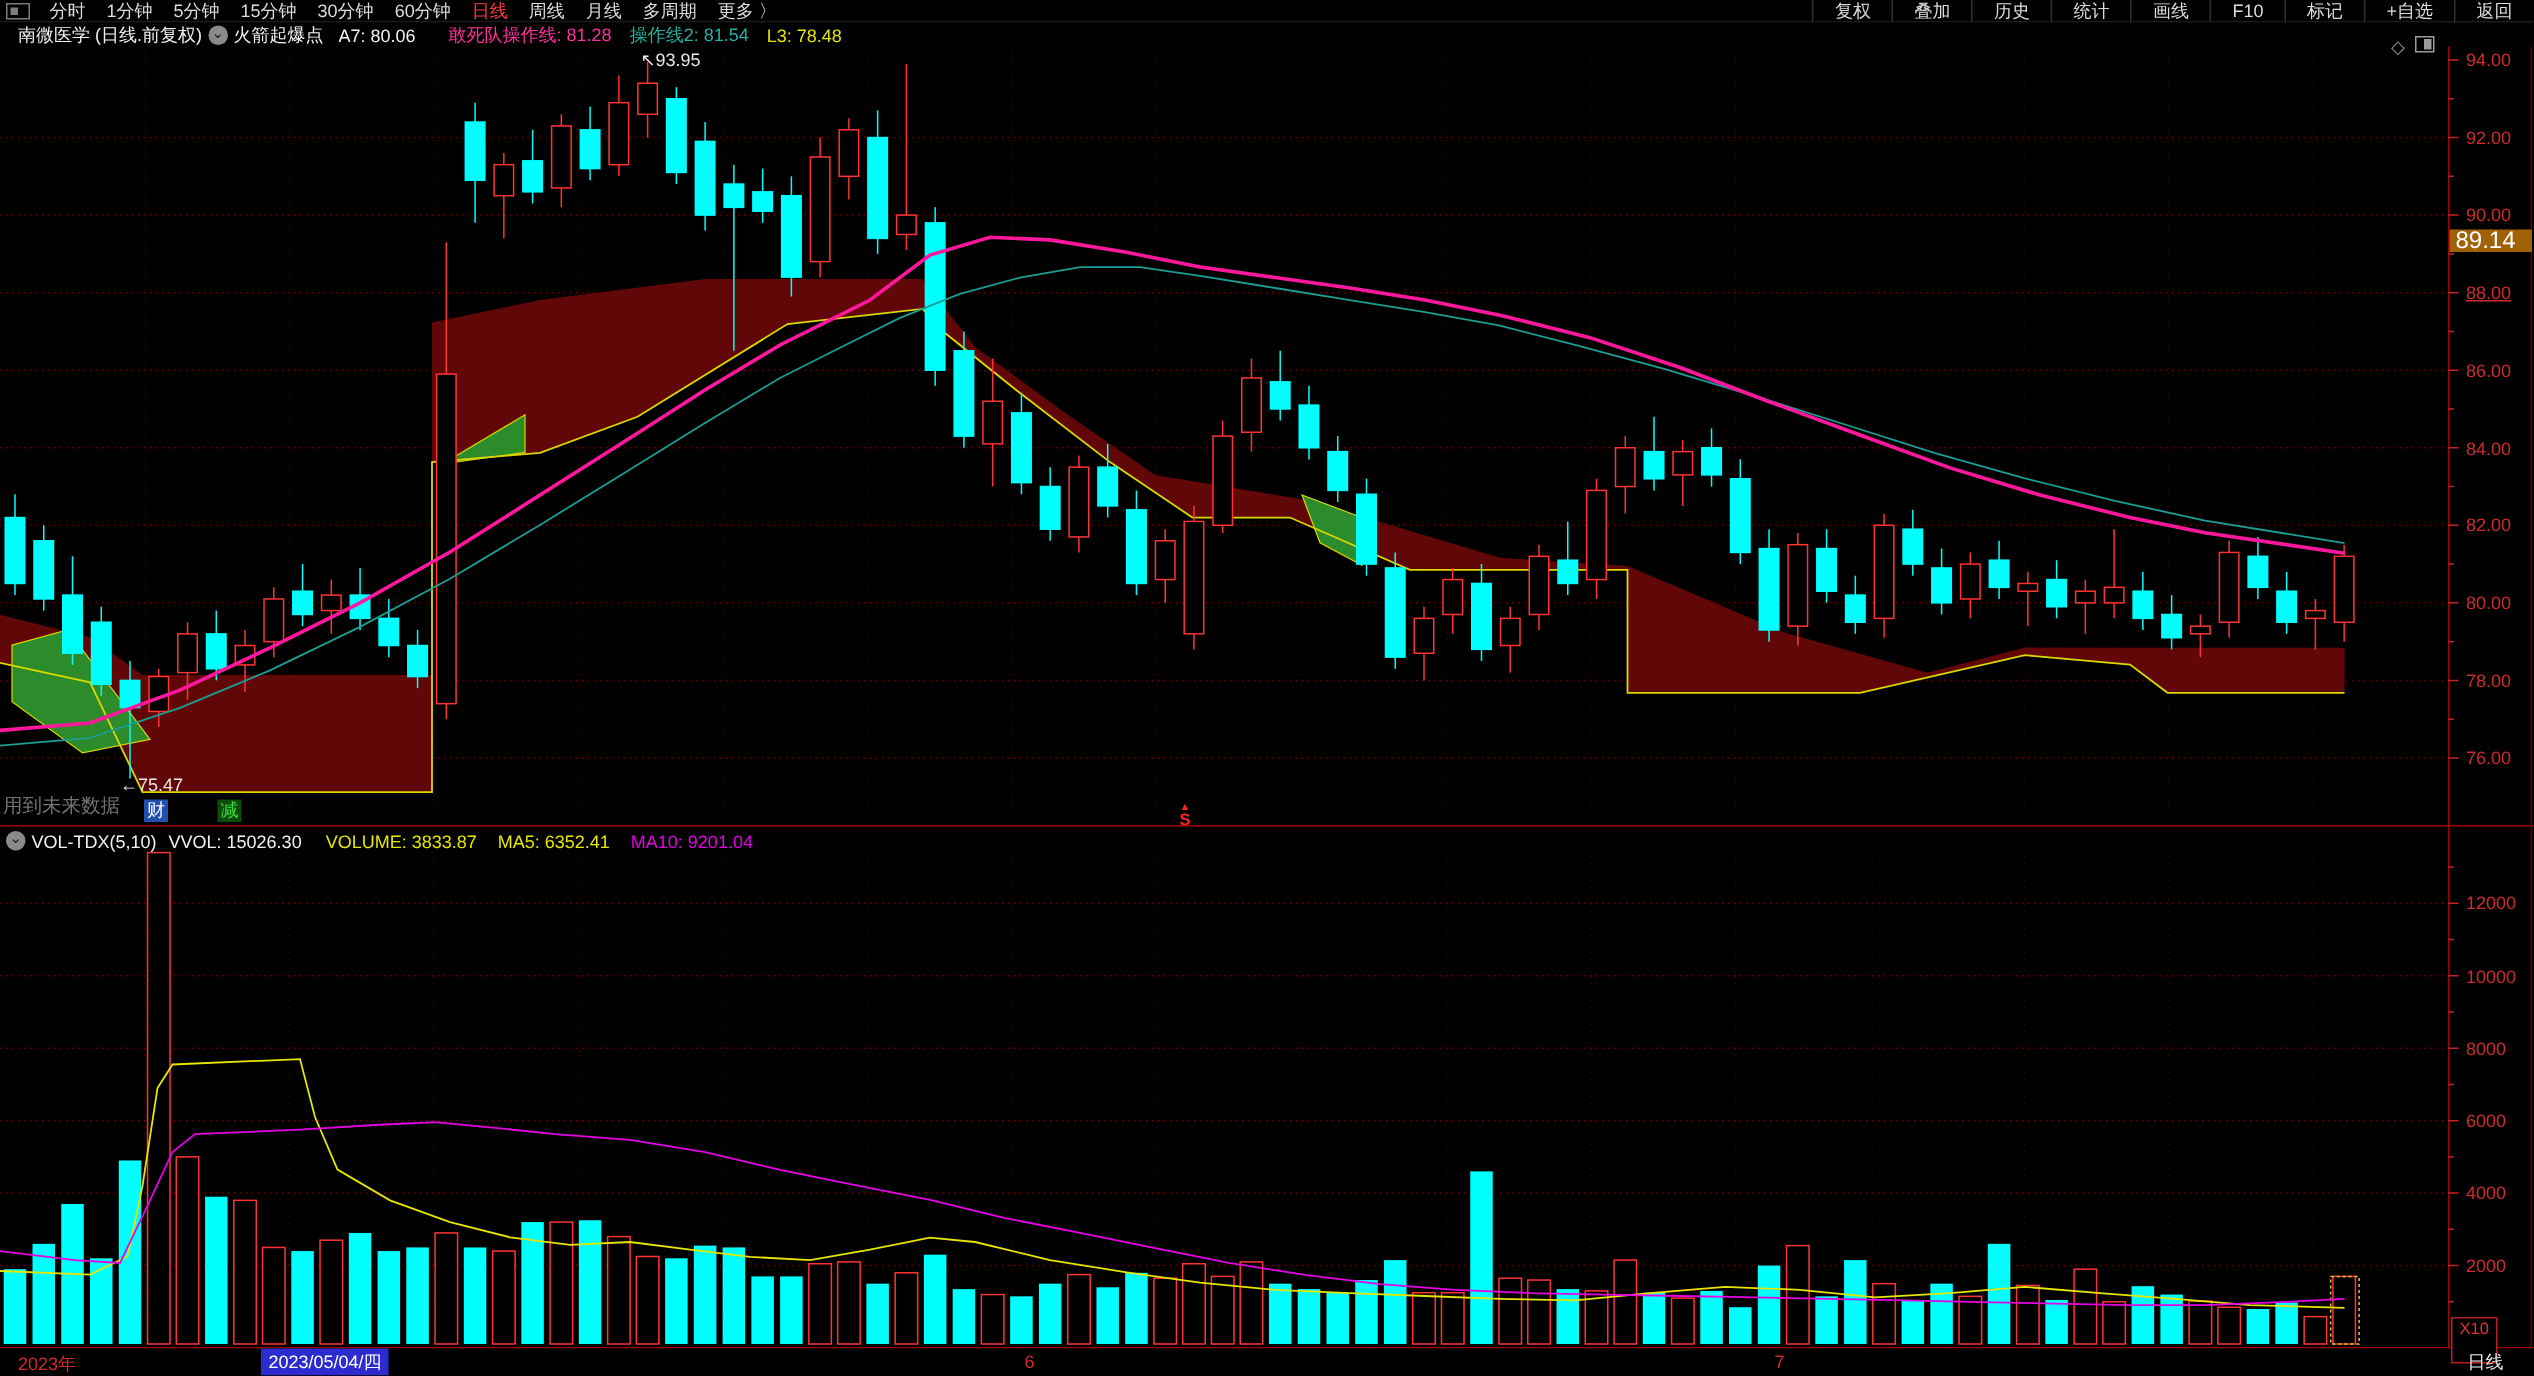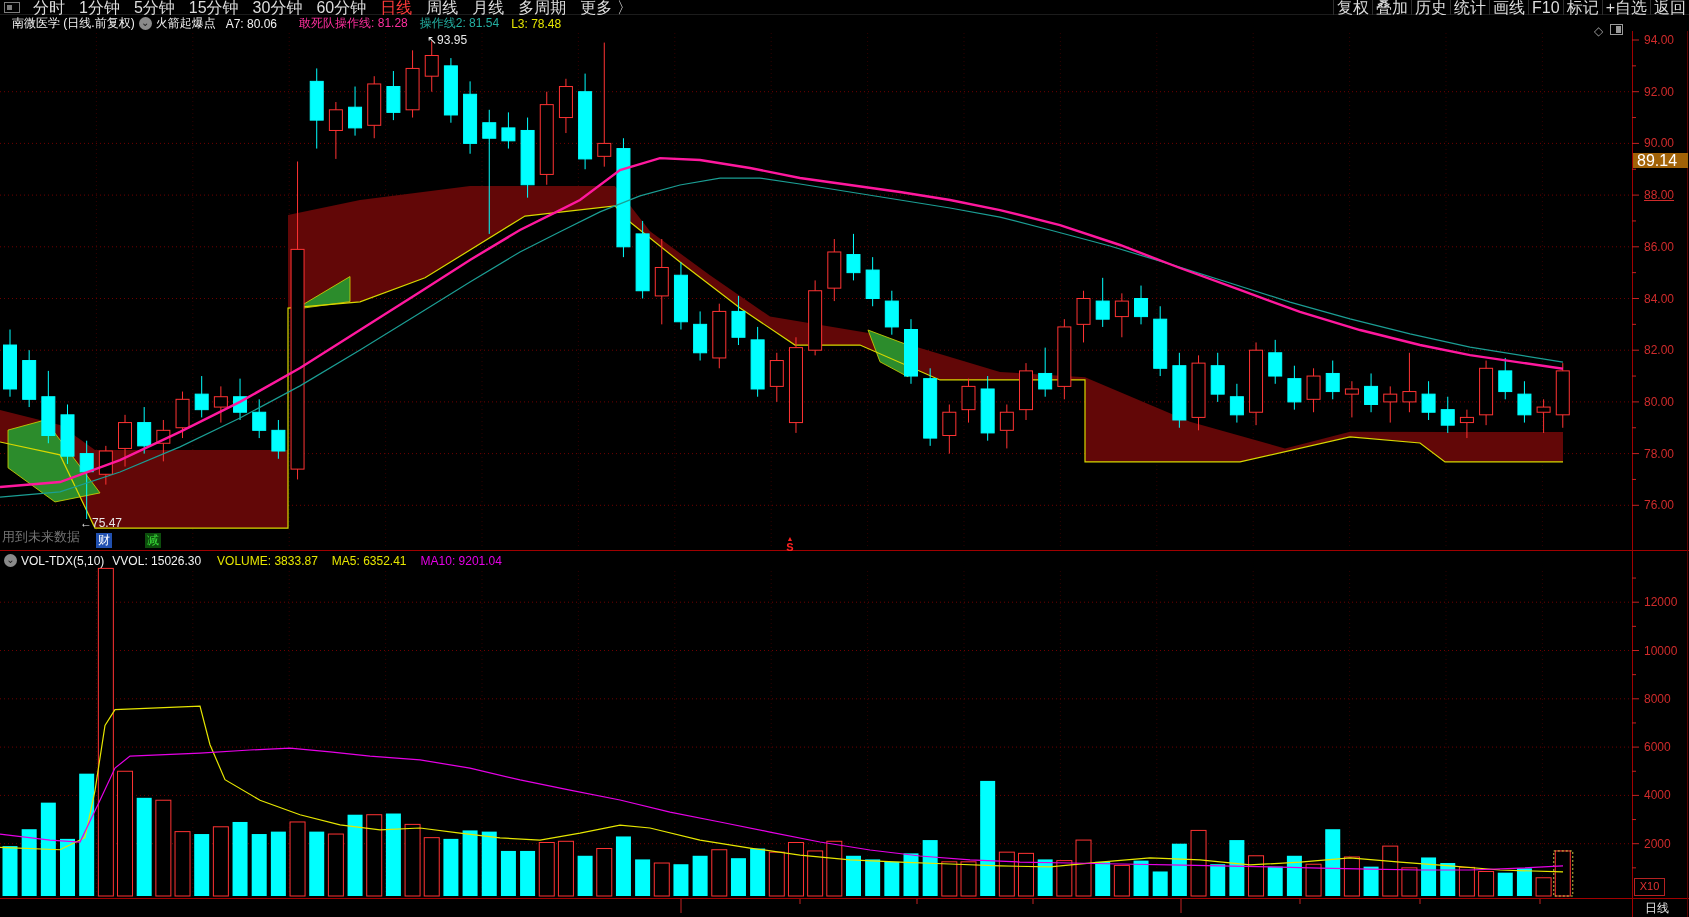--- a/index.html
+++ b/index.html
@@ -2,29 +2,29 @@
 <html><head>
 <meta charset="utf-8">
 <style>
   * { margin:0; padding:0; box-sizing:border-box; }
   body { background:#000; font-family:"Liberation Sans", sans-serif; }
   .screen { position:relative; width:1689px; height:917px; background:#000; overflow:hidden; }
 
   
   .topbar { position:absolute; top:0; left:0; width:1689px; height:15px;
             display:flex; align-items:center; background:#000;
-            border-bottom:1px solid #1c1c1c; font-size:16px; color:#dcdcdc; }
+            border-bottom:1px solid #1c1c1c; font-size:12px; color:#dcdcdc; }
   .tb-icon { width:16px; height:11px; margin:0 6px 0 4px; border:1px solid #7d7d7d;
              position:relative; background:#000; }
   .tb-icon::after { content:""; position:absolute; left:2px; top:2px; width:5px; height:5px; background:#7d7d7d; }
   .tb-left { display:flex; align-items:center; gap:0; }
   .tb-left .tb-item { padding:0 7px; line-height:15px; cursor:default; white-space:nowrap; }
   .tb-left .tb-item.active { color:#ff3a3a; }
   .tb-right { margin-left:auto; display:flex; }
-  .tb-right .tb-btn { padding:0 3px; line-height:15px; border-left:1px solid #2e2e2e; white-space:nowrap; }
+  .tb-right .tb-btn { padding:0 14px; line-height:15px; border-left:1px solid #2e2e2e; white-space:nowrap; }
 
   
   .infobar { position:absolute; top:15px; left:0; width:1630px; height:17px;
              display:flex; align-items:center; font-size:12px; background:#000; }
   .infobar .sym { color:#f2f2f2; margin-left:12px; }
   .circ-icon { width:13px; height:13px; border-radius:50%; background:#8a8a8a; color:#1a1a1a;
                font-size:10px; line-height:12px; text-align:center; margin:0 4px; }
   .infobar .ind { color:#f2f2f2; margin-right:10px; }
   .infobar .a7 { color:#f2f2f2; margin-right:22px; }
   .infobar .l1 { color:#ff2f9e; margin-right:12px; }
@@ -61,21 +61,21 @@
   .volhdr .vvol { color:#f2f2f2; margin-right:16px; }
   .volhdr .vvolume { color:#e6e600; margin-right:14px; }
   .volhdr .vma5 { color:#e6e600; margin-right:14px; }
   .volhdr .vma10 { color:#e600e6; }
 
   
   .timebar { position:absolute; top:899px; left:0; width:1689px; height:18px; background:#000; font-size:12px; }
   .tb-year { position:absolute; left:12px; top:2px; color:#cf2b2b; }
   .tb-date { position:absolute; left:174px; top:0px; background:#2b2bd0; color:#fff; padding:1px 5px 1px 5px; }
   .tb-month { position:absolute; top:2px; color:#cf2b2b; }
-  .x10-box { position:absolute; left:1634px; top:878px; width:31px; height:18px;
+  .x10-box { position:absolute; left:1634px; top:878px; width:31px; height:31px;
              border:1px solid #b42222; color:#e03333; font-size:11px; line-height:15px; text-align:center; background:#000; }
   .period-label { position:absolute; left:1645px; top:900px; color:#e8e8e8; font-size:12px; }
 </style>
 </head>
 <body>
 
 <div class="screen">
 
   <div class="topbar">
     <div class="tb-icon"></div>
@@ -504,16 +504,21 @@
 
   <div class="volhdr">
     <span class="circ-icon">⌄</span>
     <span class="vname">VOL-TDX(5,10)</span>
     <span class="vvol">VVOL: 15026.30</span>
     <span class="vvolume">VOLUME: 3833.87</span>
     <span class="vma5">MA5: 6352.41</span>
     <span class="vma10">MA10: 9201.04</span>
   </div>
 
+  <div class="timebar">
+    <span class="tb-year">2023年</span>
+    <span class="tb-date">2023/05/04/四</span>
+    <span id="month-labels"><span class="tb-month" style="left: 683px;">6</span><span class="tb-month" style="left: 1183px;">7</span></span>
+  </div>
   <div class="x10-box">X10</div>
   <div class="period-label">日线</div>
 
 </div>
 
 </body></html>

